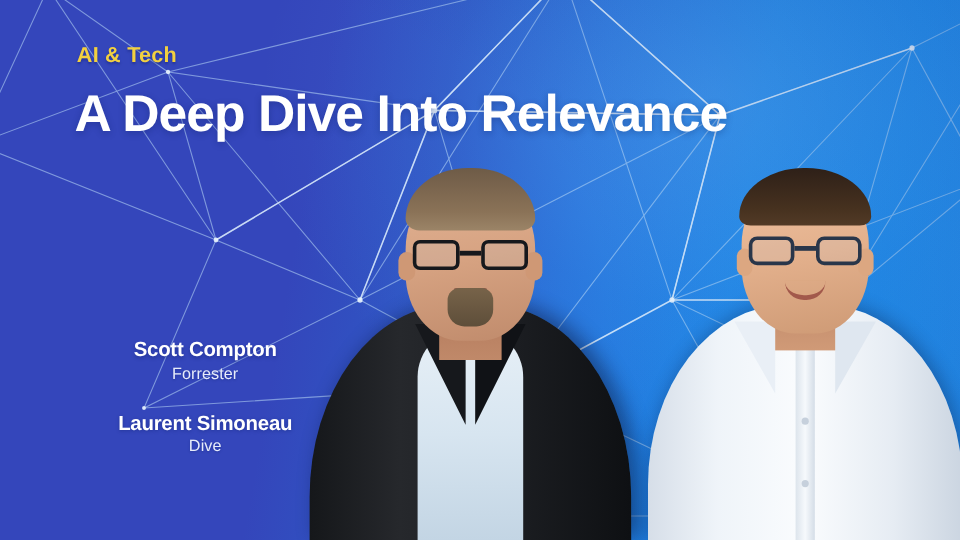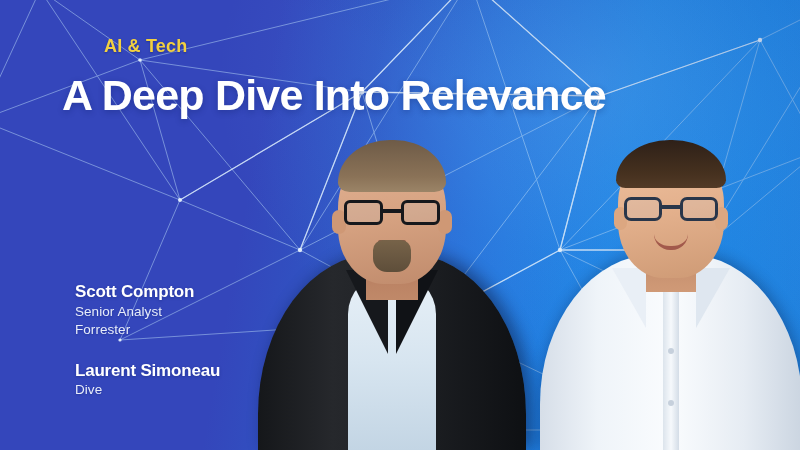--- a/index.html
+++ b/index.html
@@ -55,39 +55,39 @@
   
   .eyebrow {
     position: absolute;
     left: 64px;
     top: 36px;
     font-size: 18px;
     font-weight: bold;
     letter-spacing: 0.2px;
     color: #F2D040;
     text-shadow: 0 1px 2px rgba(10,20,80,0.35);
-    margin-left: 40px;
   }
   .headline {
     position: absolute;
     left: 62px;
     top: 71px;
     font-size: 43px;
     font-weight: bold;
     letter-spacing: -0.8px;
     color: #FFFFFF;
     white-space: nowrap;
     text-shadow: 0 2px 6px rgba(10,25,90,0.30);
   }
 
   .speakers {
     position: absolute;
-    left: 75px;
+    left: 56px;
     top: 282px;
     width: 230px;
+    text-align: center;
   }
   .speaker { margin-bottom: 22px; }
   .speaker:last-child { margin-bottom: 16px; }
   .sp-name {
     font-size: 17px;
     font-weight: bold;
     color: #FFFFFF;
     letter-spacing: -0.2px;
     line-height: 1.22;
     text-shadow: 0 1px 3px rgba(10,25,90,0.35);
@@ -352,21 +352,20 @@
     </div>
     <div class="smile"></div>
   </div>
 
   <div class="eyebrow">AI &amp; Tech</div>
   <div class="headline">A Deep Dive Into Relevance</div>
 
   <div class="speakers">
     <div class="speaker">
       <div class="sp-name">Scott Compton</div>
-      <div class="sp-role">Senior Analyst</div>
       <div class="sp-org">Forrester</div>
     </div>
     <div class="speaker">
       <div class="sp-name">Laurent Simoneau</div>
       <div class="sp-org">Dive</div>
     </div>
   </div>
 
 </div>
 

